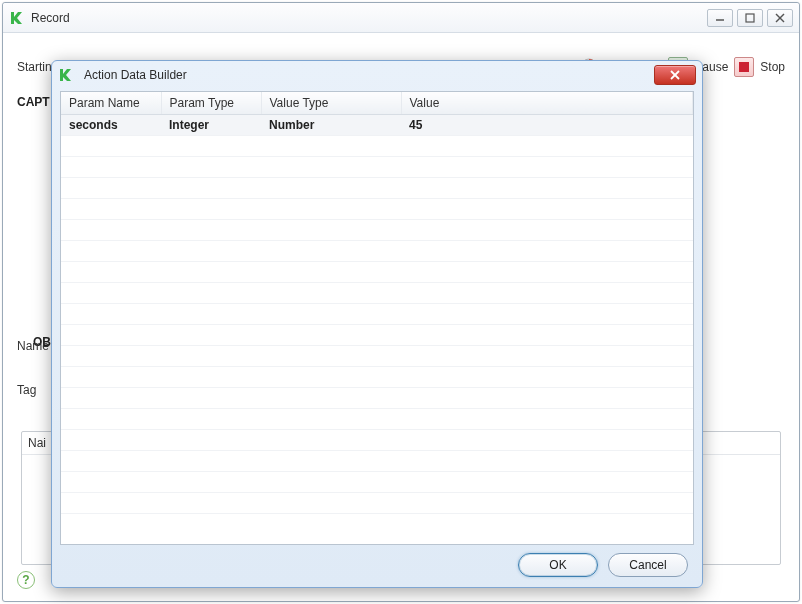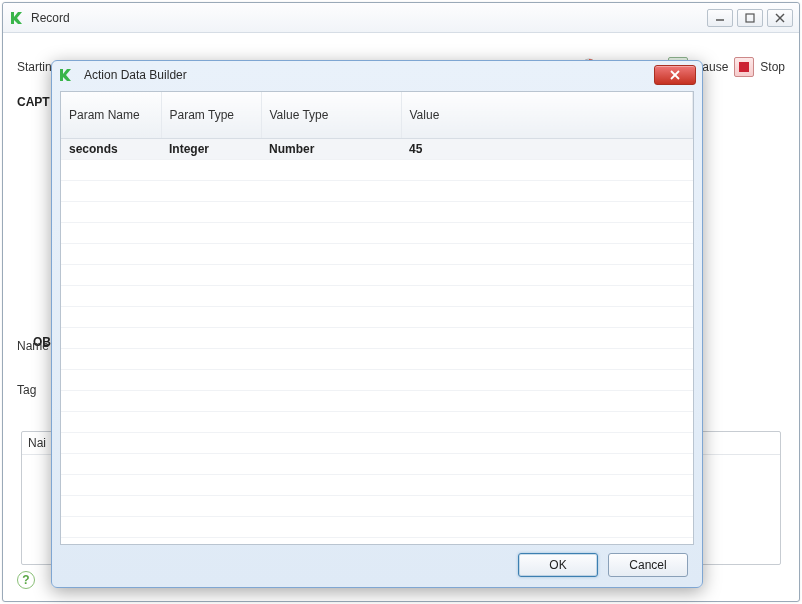--- a/index.html
+++ b/index.html
@@ -89,42 +89,42 @@
     box-shadow: inset 0 1px 0 rgba(255,255,255,0.35);
   }
   .modal-close svg { width:12px; height:12px; }
   .modal-inner {
     position:absolute; left:8px; right:8px; top:30px; bottom:42px;
     border:1px solid #b9c4d0; background:#fff;
   }
 
   .grid { width:100%; border-collapse:collapse; }
   .grid th {
-    text-align:left; font-weight:normal; padding:16px 8px;
+    text-align:left; font-weight:normal; padding:4px 8px;
     background:linear-gradient(#fdfdfe,#edf1f5);
     border-bottom:1px solid #d7dde4; border-right:1px solid #e6eaef; color:#333;
     height:22px;
   }
   .grid td {
     padding:3px 8px; border-bottom:1px solid #f0f2f5; height:20px;
     color:#222;
   }
   .grid tr.sel td { background:#f3f5f8;font-weight:bold; }
   .grid tbody tr.empty td { color:transparent; }
 
   .col-pname { width:100px; }
   .col-ptype { width:100px;margin-top:20px; }
   .col-vtype { width:140px; }
   .col-value { }
 
   .modal-buttons {
     position:absolute; right:14px; bottom:10px; display:flex; gap:10px;
   }
   .win7-btn {
-    min-width:80px; height:24px; border:1px solid #8aa0b8; border-radius:3px;
+    min-width:80px; height:24px; border:1px solid #8aa0b8; border-radius:12px;
     background:linear-gradient(#fdfdfe,#e7edf4);
     display:flex; align-items:center; justify-content:center; color:#222;
     padding:0 8px;
   }
   .win7-btn.primary {
     border-color:#3c7fb1;
     box-shadow: 0 0 0 1px rgba(60,127,177,0.25) inset, 0 0 3px rgba(60,127,177,0.4);
   }
 </style>
 </head>

